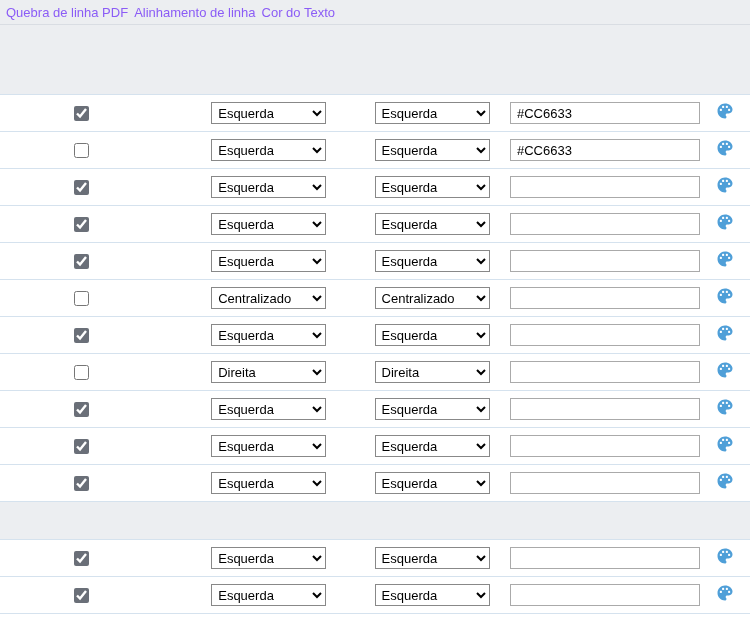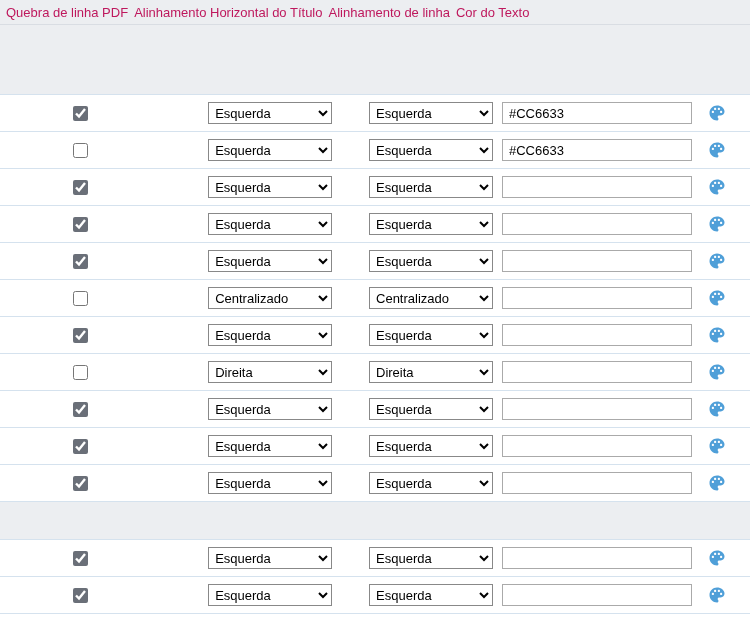--- a/index.html
+++ b/index.html
@@ -11,21 +11,21 @@
       color: #333;
     }
     .header-row {
       display: flex;
       background: #eceef1;
       border-bottom: 1px solid #d9dde3;
       height: 25px;
       align-items: center;
     }
     .header-cell {
-      color: #be185d;
+      color: #8b5cf6;
       font-size: 13px;
       padding: 4px 3px;
       white-space: nowrap;
     }
     .header-cell.h1 { padding-left: 6px; }
     .spacer-row {
       background: #eceef1;
       height: 70px;
       border-bottom: 1px solid #d5e2ee;
     }
@@ -55,33 +55,33 @@
     .col-sel2 {
       width: 160px;
       display: flex;
       justify-content: flex-start;
       align-items: center;
       padding-left: 32px;
     }
     .col-color {
       flex: 1;
       display: flex;
-      align-items: center;
+      align-items: flex-start;
       padding-left: 8px;
-      padding-right: 24px;
+      padding-right: 16px;
       gap: 16px;
     }
     input[type="checkbox"] {
       width: 15px;
       height: 15px;
       accent-color: #6a6f78;
       cursor: pointer;
     }
     select {
-      width: 124px;
+      width: 115px;
       height: 22px;
       font-size: 13px;
       border: 1px solid #888;
       background: #fff;
       padding: 1px 2px;
       cursor: pointer;
     }
     input[type="text"] {
       flex: 1;
       height: 22px;
@@ -108,21 +108,20 @@
     .partial-row .col-sel2,
     .partial-row .col-color {
       padding-top: 6px;
     }
   </style>
 </head>
 <body>
 
 <div class="header-row">
   <div class="header-cell h1">Quebra de linha PDF</div>
-  <div class="header-cell">Alinhamento Horizontal do Título</div>
   <div class="header-cell">Alinhamento de linha</div>
   <div class="header-cell">Cor do Texto</div>
 </div>
 
 <div class="spacer-row"></div>
 
 <div id="group1">
     <div class="data-row">
       <div class="col-check">
         <input type="checkbox" checked="" style="">

